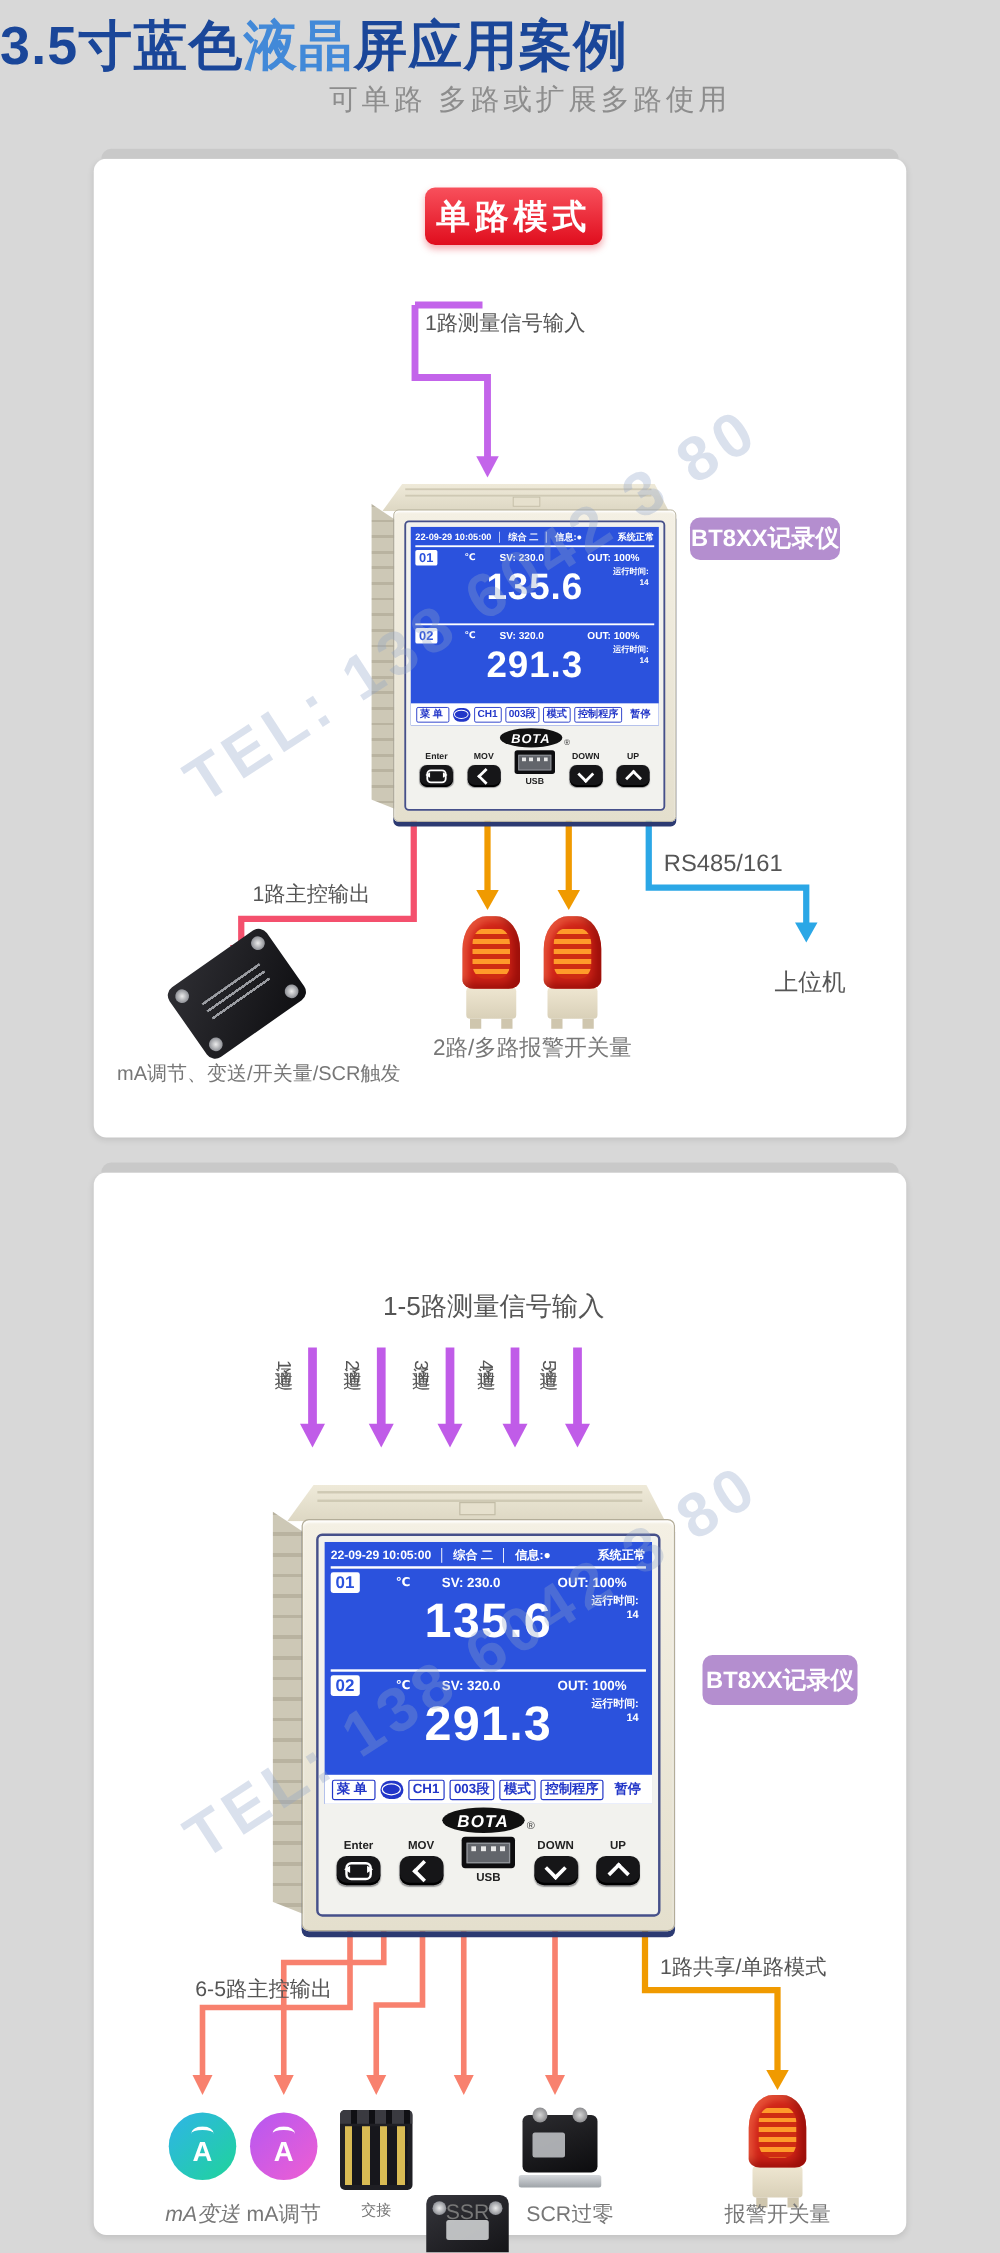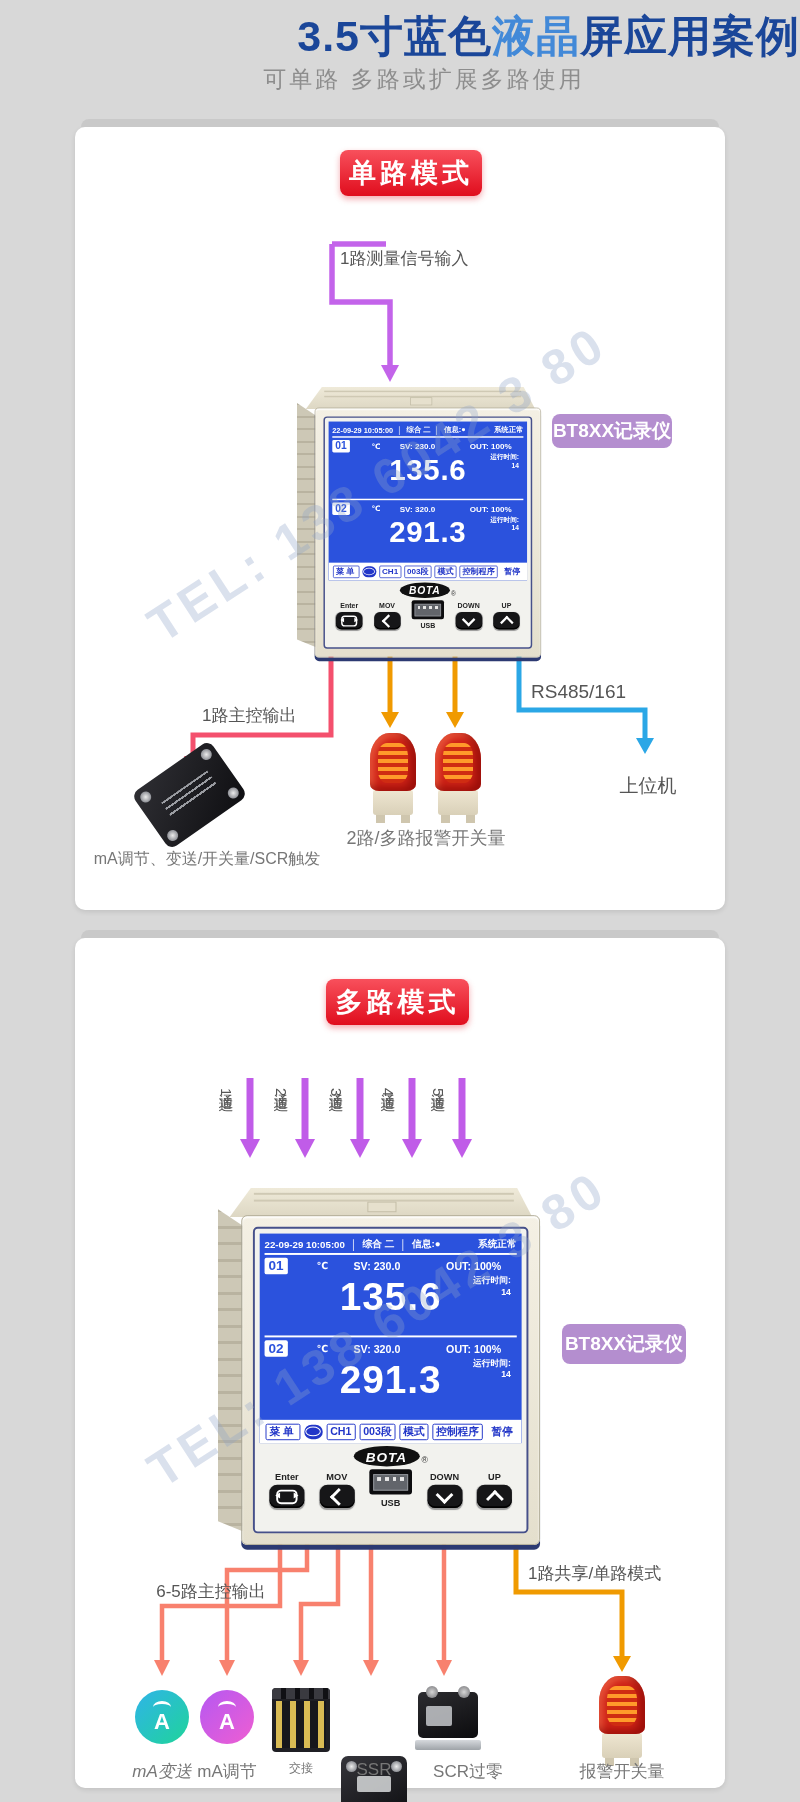--- a/index.html
+++ b/index.html
@@ -1,19 +1,19 @@
 <!DOCTYPE html>
 <html><head>
 <meta charset="utf-8">
 <style>
   html,body{margin:0;padding:0;background:#d8d8d8;font-family:"Liberation Sans","DejaVu Sans",sans-serif;}
   #stage{position:relative;width:800px;height:1802px;background:#d8d8d8;overflow:hidden;margin:0 auto;}
   .abs{position:absolute;}
   
-  .title{left:0;top:8px;width:800px;text-align:right;font-size:43px;font-weight:bold;color:#1a4699;letter-spacing:1px;}
+  .title{left:0;top:8px;width:800px;text-align:left;font-size:43px;font-weight:bold;color:#1a4699;letter-spacing:1px;}
   .title .hl{color:#4289d8;}
   .subtitle{left:0;top:64px;width:800px;text-align:center;font-size:23px;color:#8d8d8d;letter-spacing:3px;margin-left:24px;}
   
   .card{background:#ffffff;border-radius:10px;box-shadow:0 2px 5px rgba(0,0,0,.10);z-index:1;}
   .card::before{content:'';position:absolute;top:-8px;left:6px;right:6px;height:8px;background:#c9c9c9;border-radius:8px 8px 0 0;}
   #card1{left:75px;top:127px;width:650px;height:783px;}
   #card2{left:75px;top:938px;width:650px;height:850px;}
   .mode-badge{display:flex;align-items:center;justify-content:center;background:linear-gradient(180deg,#f8505c,#e00d1d);
     color:#fff;font-size:27px;font-weight:bold;letter-spacing:4px;border-radius:8px;z-index:3;
     box-shadow:0 3px 6px rgba(224,13,29,.35);}
@@ -319,21 +319,21 @@
         <span></span>
         <span></span>
       </div>
   </div>
 
   <div class="abs lbl gray c" style="left:316px;top:826px;width:220px;font-size:18px;">2路/多路报警开关量</div>
   <div class="abs lbl gray c" style="left:82px;top:849px;width:250px;font-size:16px;">mA调节、变送/开关量/SCR触发</div>
 
   <div class="abs wm" style="left:110px;top:455px;">TEL: 138 6042 3 80</div>
 
-  <div class="abs mode-badge" style="left:326px;top:979px;width:143px;height:46px;">多路模式</div>
+  <div class="abs lbl c" style="left:245px;top:1031px;width:300px;font-size:21px;">1-5路测量信号输入</div>
 
   <div class="abs vlabel" style="left:216px;top:1082px;">通道1</div>
   <div class="abs vlabel" style="left:271px;top:1082px;">通道2</div>
   <div class="abs vlabel" style="left:326px;top:1082px;">通道3</div>
   <div class="abs vlabel" style="left:378px;top:1082px;">通道4</div>
   <div class="abs vlabel" style="left:428px;top:1082px;">通道5</div>
 
   <div class="abs device d2" style="left:218px;top:1188px;">
     <div class="dev-top">
         <div class="ridges"></div>
@@ -466,18 +466,18 @@
     <div class="lamp-feet">
         <span></span>
         <span></span>
       </div>
   </div>
 
   <div class="abs lbl gray c" style="left:122px;top:1760px;width:80px;font-size:17px;font-style:italic;">mA变送</div>
   <div class="abs lbl gray c" style="left:187px;top:1760px;width:80px;font-size:17px;">mA调节</div>
   <div class="abs lbl gray c" style="left:271px;top:1760px;width:60px;font-size:12px;">交接</div>
   <div class="abs lbl gray c" style="left:344px;top:1760px;width:60px;font-size:17px;">SSR</div>
-  <div class="abs lbl gray c" style="left:428px;top:1760px;width:80px;font-size:17px;">SCR过零</div>
+  <div class="abs lbl gray c" style="left:416px;top:1760px;width:80px;font-size:17px;">SCR过零</div>
   <div class="abs lbl gray c" style="left:577px;top:1760px;width:90px;font-size:17px;">报警开关量</div>
 
   <div class="abs wm" style="left:110px;top:1300px;">TEL: 138 6042 3 80</div>
 
 </div>
 
 </body></html>

